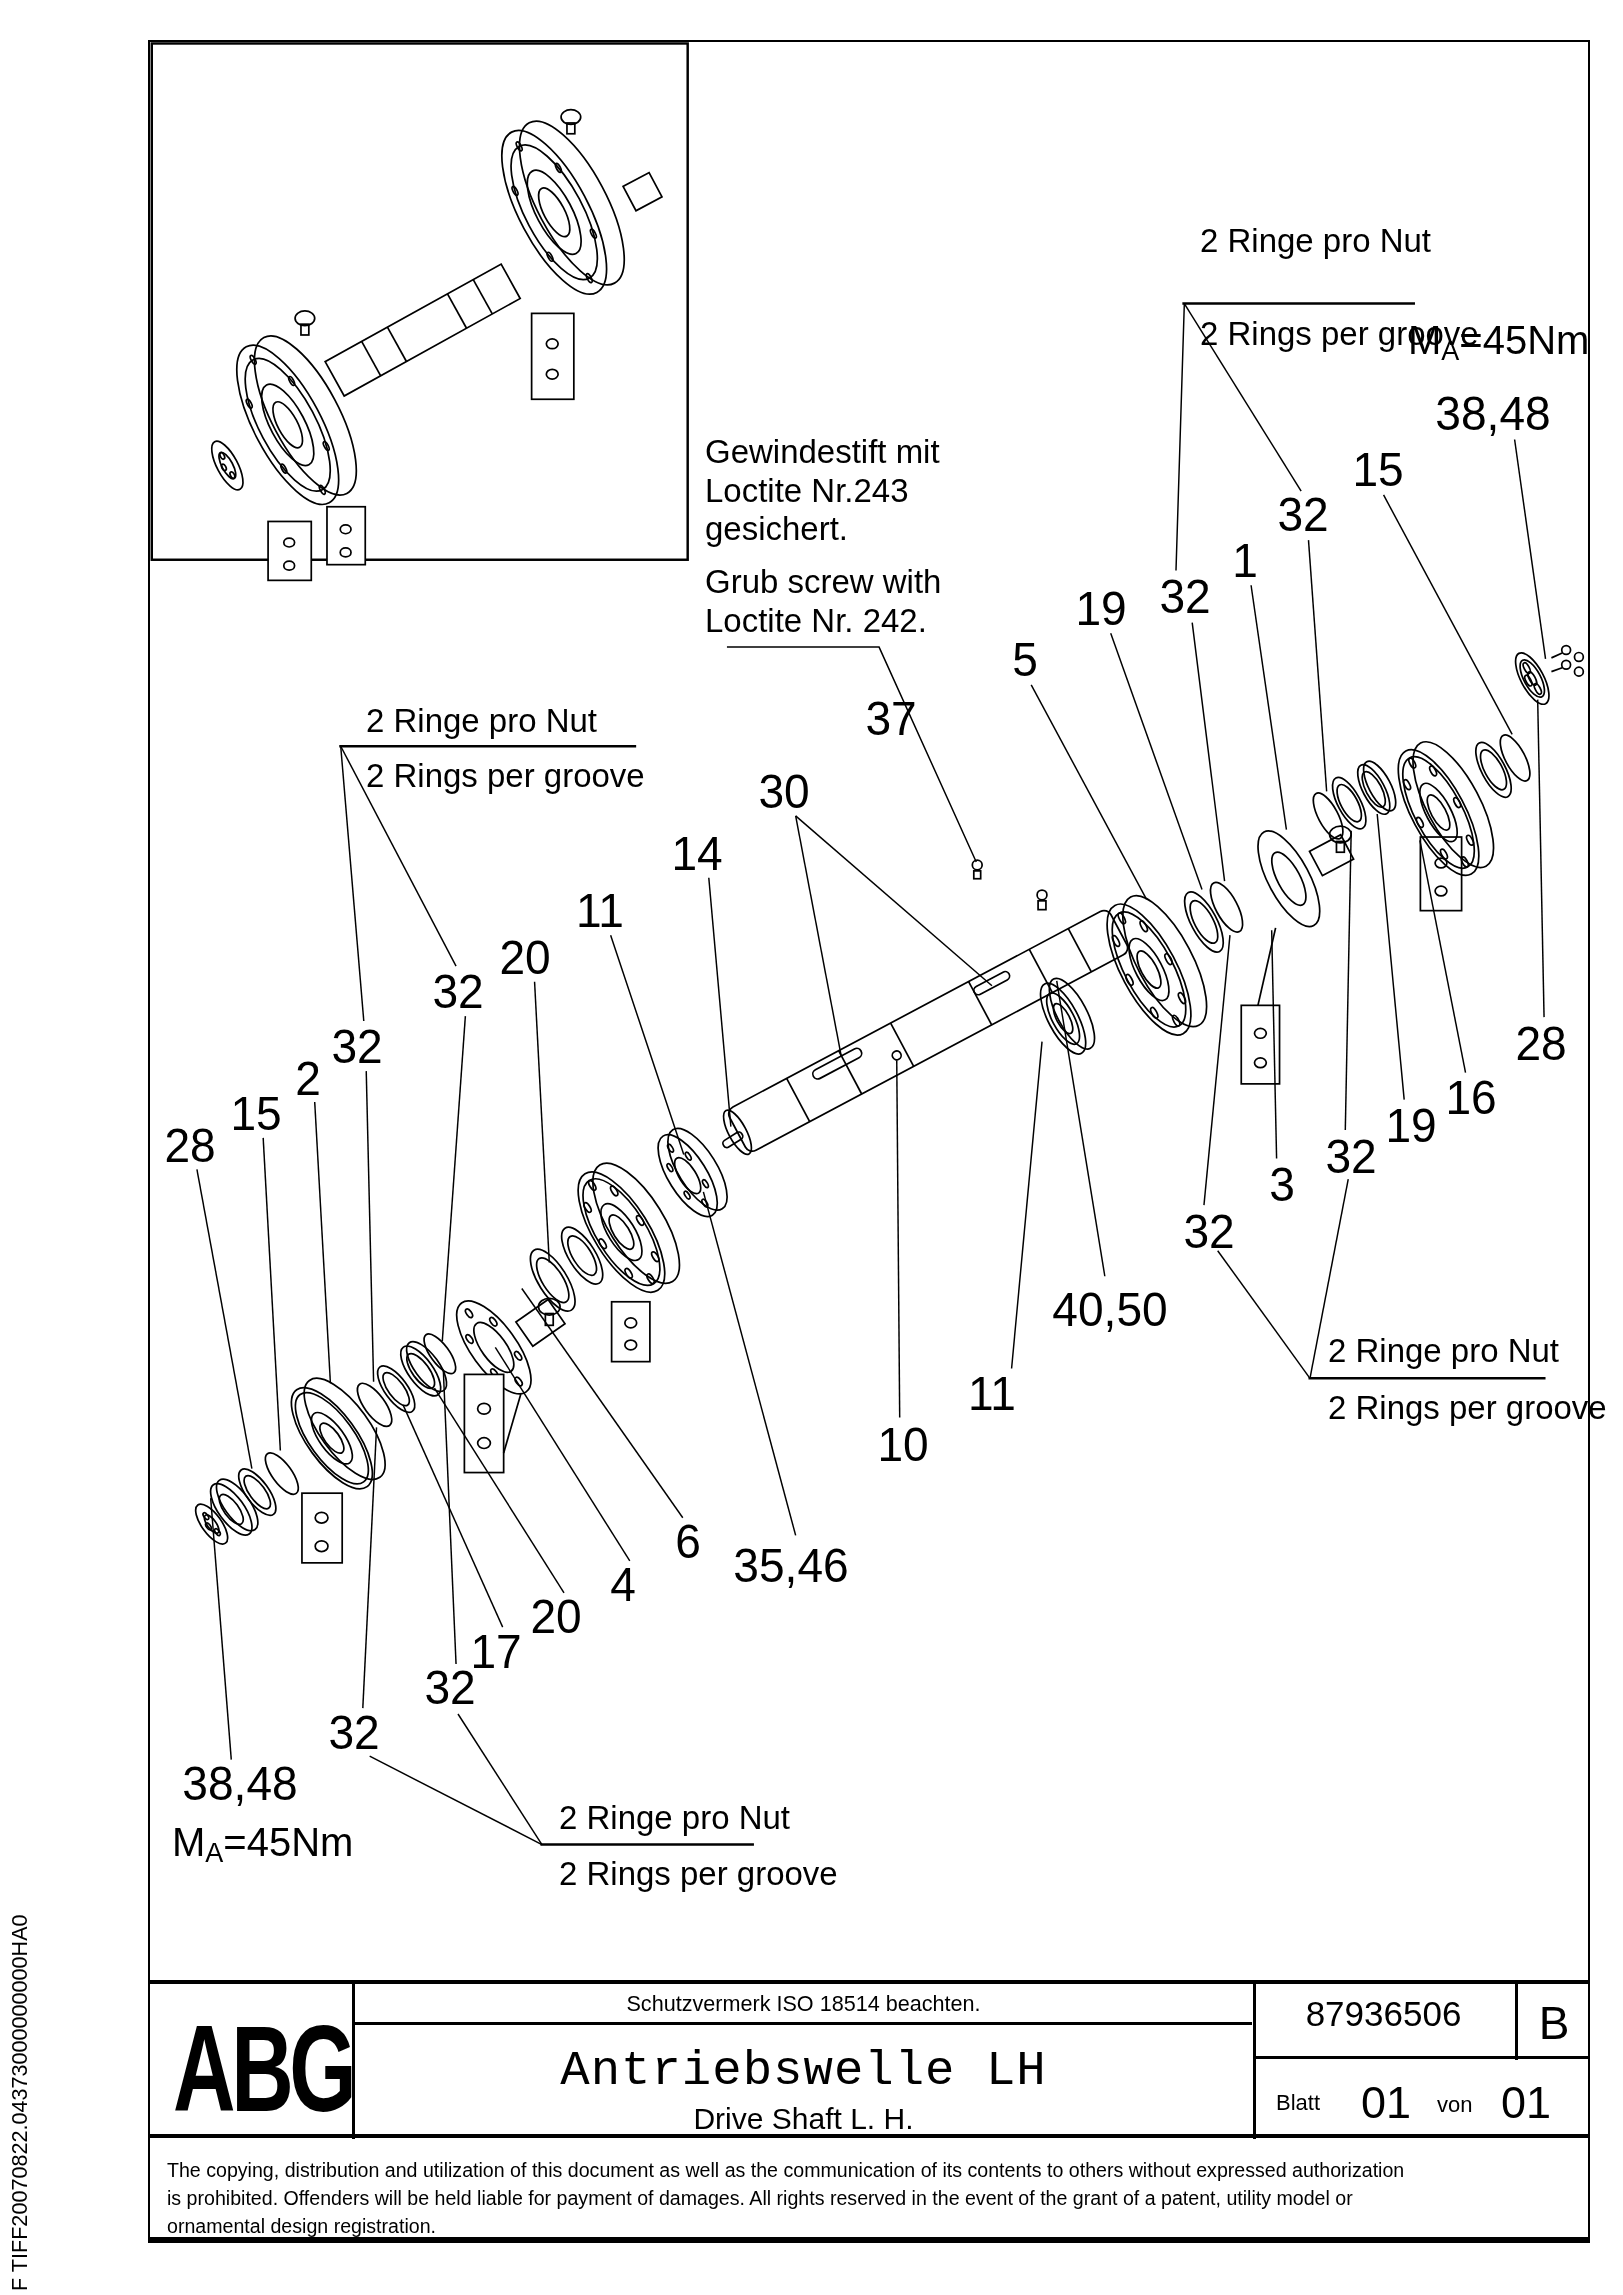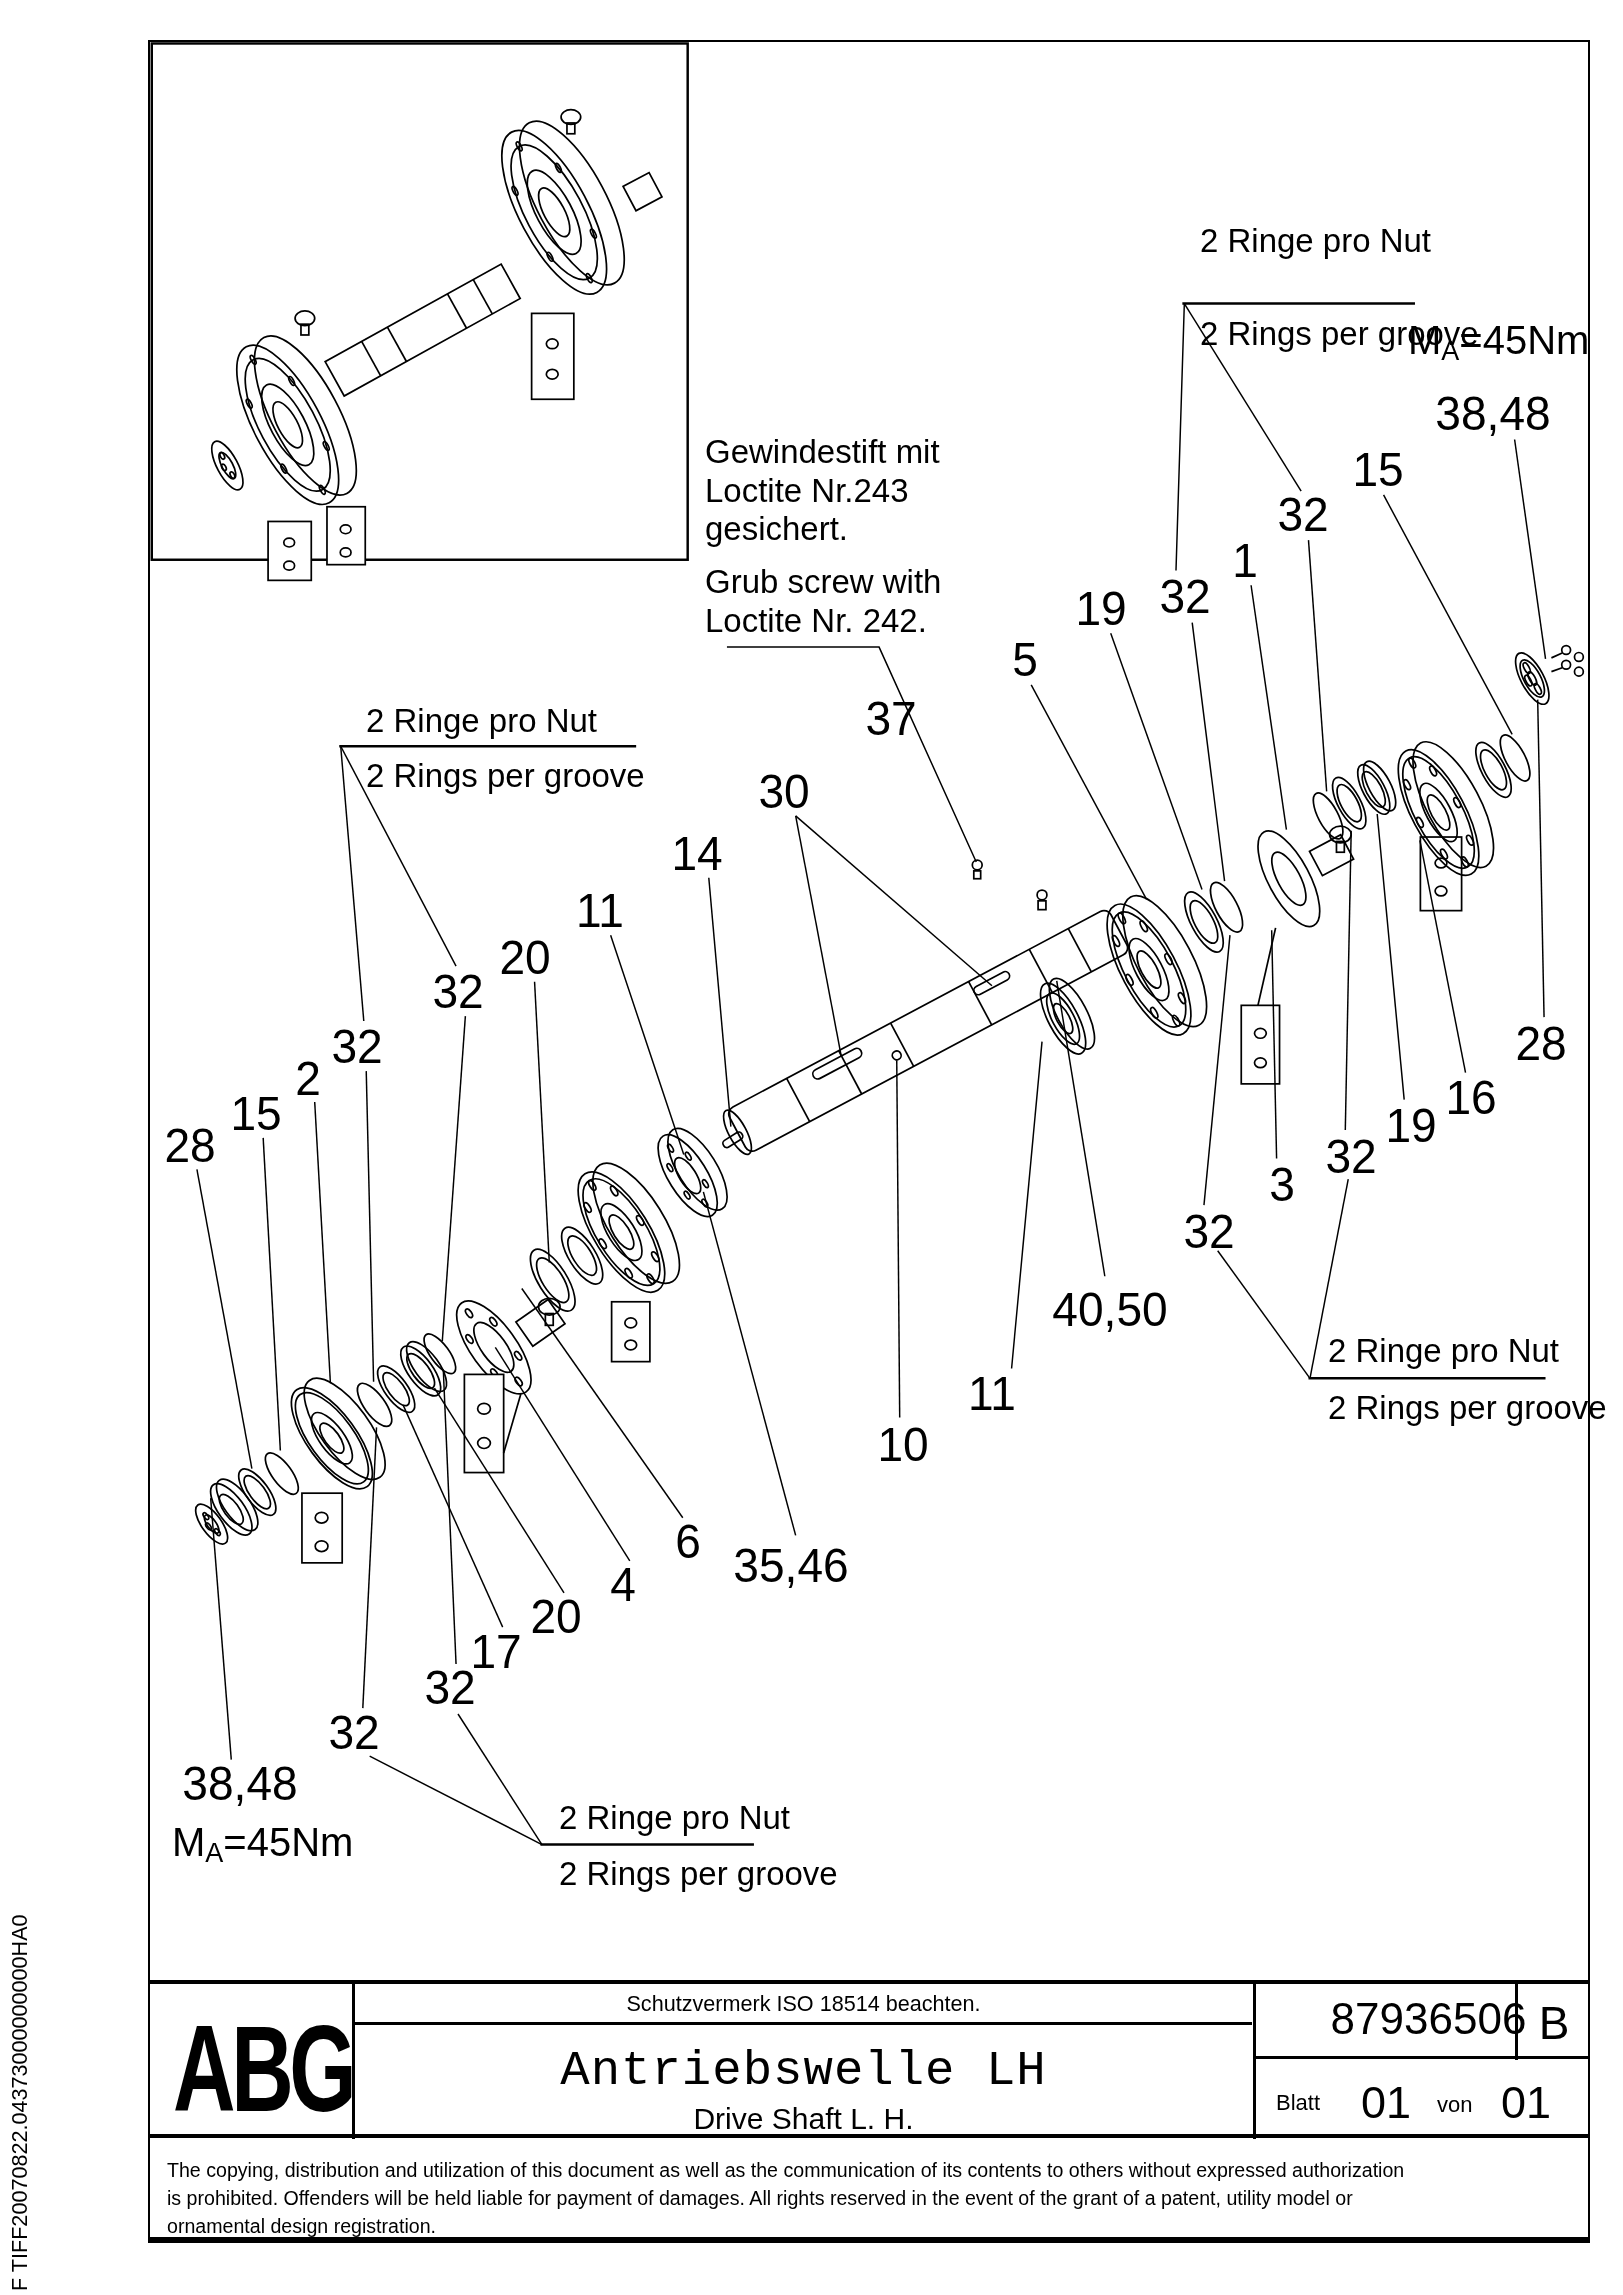--- a/index.html
+++ b/index.html
@@ -16,21 +16,21 @@
   
   .note{position:absolute;font-size:34px;line-height:1;white-space:nowrap;transform:scaleX(.97);transform-origin:left;}
   .torque{position:absolute;font-size:40px;line-height:1;white-space:nowrap;}
   .torque sub{font-size:27px;vertical-align:-5.9px;}
   
   .tb{position:absolute;white-space:nowrap;}
   #abg{font-size:117px;font-weight:900;letter-spacing:-5.9px;transform:scale(.74,1.04);transform-origin:left top;}
   #schutz{font-size:21.6px;}
   #title-de{font-size:49px;letter-spacing:1px;font-family:Liberation Mono, monospace;}
   #title-en{font-size:30px;}
-  #pn{font-size:44px;margin-left:45px;}
+  #pn{font-size:35px;}
   #rev{font-size:46px;}
   .blatt-sm{font-size:22px;}
   .blatt-big{font-size:45px;}
   .center{text-align:center;}
   
   .disc-line{position:absolute;font-size:19.6px;white-space:nowrap;}
   
   #side-code{position:absolute;left:6.9px;top:2291px;font-size:21.6px;white-space:nowrap;
              transform:rotate(-90deg);transform-origin:0 0;}
   svg{position:absolute;}

